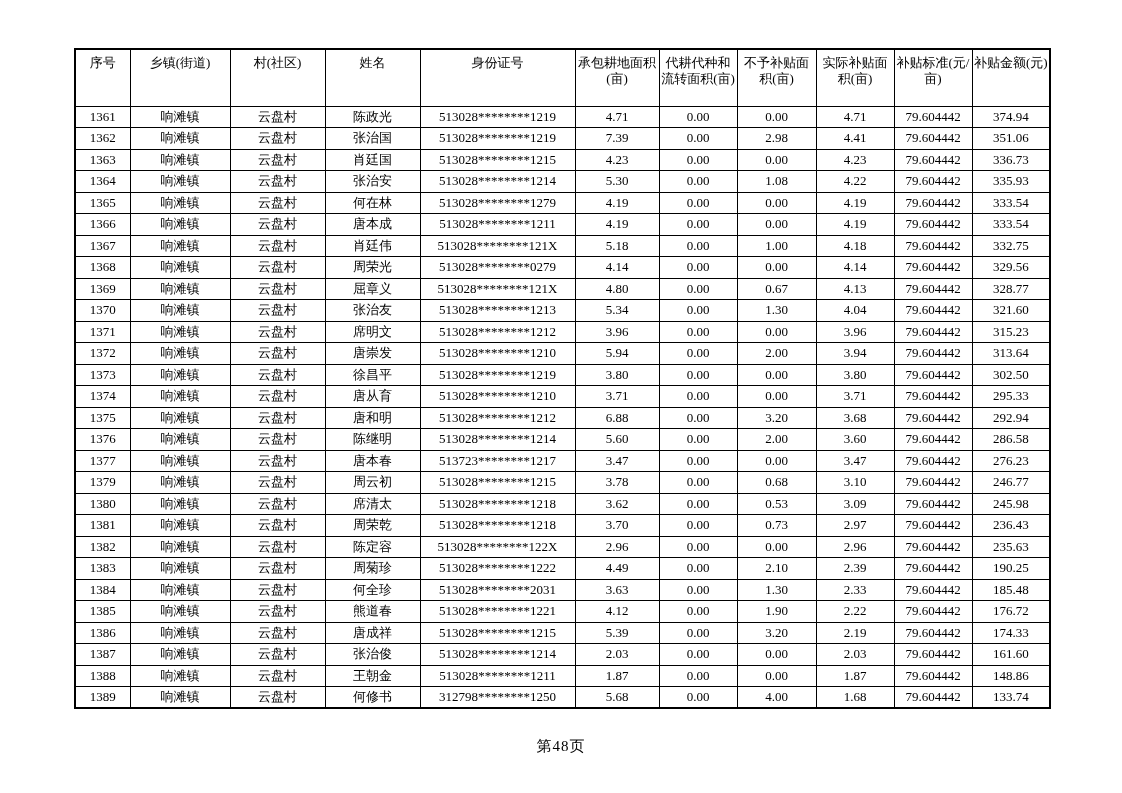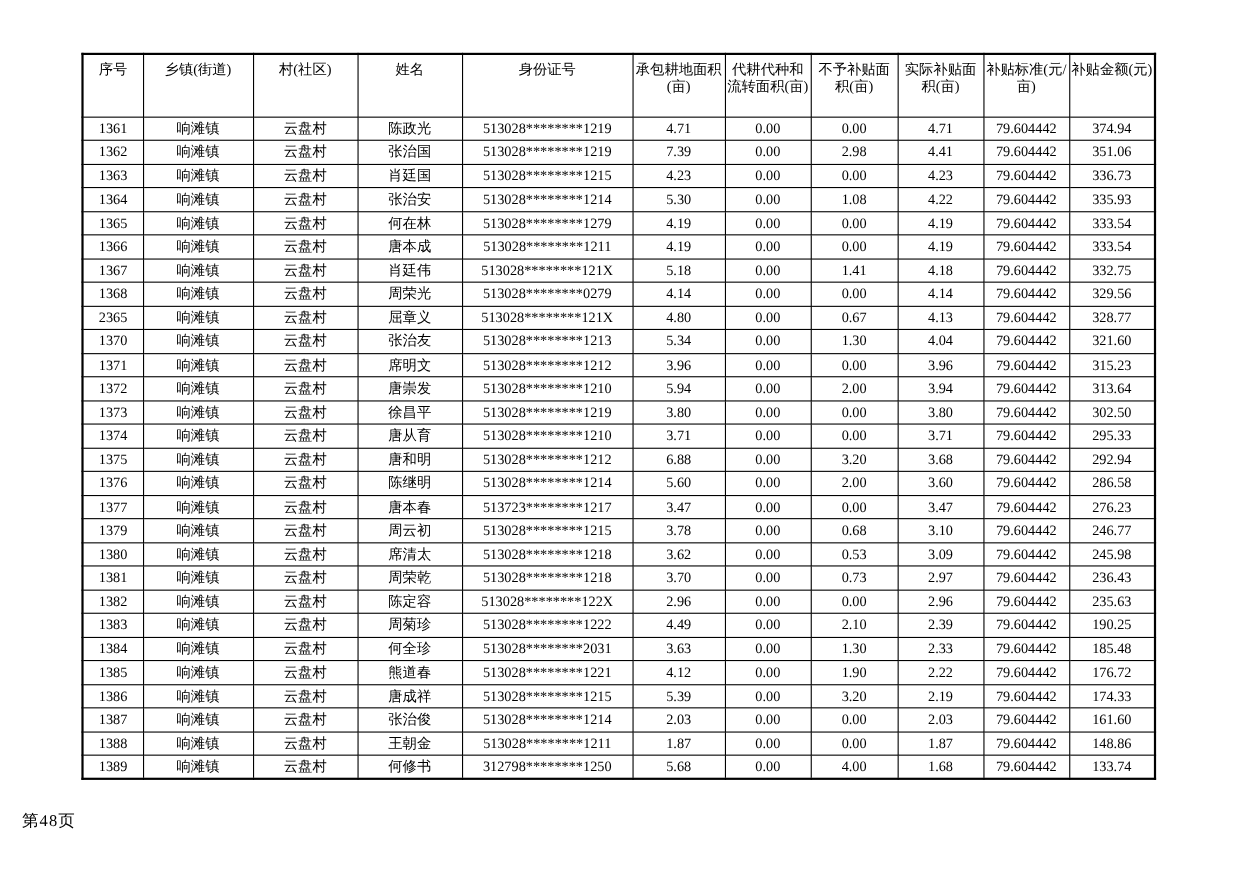--- a/index.html
+++ b/index.html
@@ -63,23 +63,23 @@
   col.c-area3    { width: 79px; }
   col.c-area4    { width: 78px; }
   col.c-standard { width: 78px; }
   col.c-amount   { width: 78px; }
 
   .page-footer {
     position: absolute;
     left: 0;
     top: 737px;
     width: 1122px;
+    text-align: center;
     font-size: 15px;
     letter-spacing: 1px;
-    padding-left: 20px;
   }
 </style>
 </head>
 <body>
 
 <div class="page">
 
   <table class="subsidy">
     <colgroup>
       <col class="c-serial">
@@ -189,40 +189,40 @@
       <td>333.54</td>
     </tr>
         <tr>
       <td>1367</td>
       <td>响滩镇</td>
       <td>云盘村</td>
       <td>肖廷伟</td>
       <td>513028********121X</td>
       <td>5.18</td>
       <td>0.00</td>
-      <td>1.41</td>
+      <td>1.00</td>
       <td>4.18</td>
       <td>79.604442</td>
       <td>332.75</td>
     </tr>
         <tr>
       <td>1368</td>
       <td>响滩镇</td>
       <td>云盘村</td>
       <td>周荣光</td>
       <td>513028********0279</td>
       <td>4.14</td>
       <td>0.00</td>
       <td>0.00</td>
       <td>4.14</td>
       <td>79.604442</td>
       <td>329.56</td>
     </tr>
         <tr>
-      <td>2365</td>
+      <td>1369</td>
       <td>响滩镇</td>
       <td>云盘村</td>
       <td>屈章义</td>
       <td>513028********121X</td>
       <td>4.80</td>
       <td>0.00</td>
       <td>0.67</td>
       <td>4.13</td>
       <td>79.604442</td>
       <td>328.77</td>

